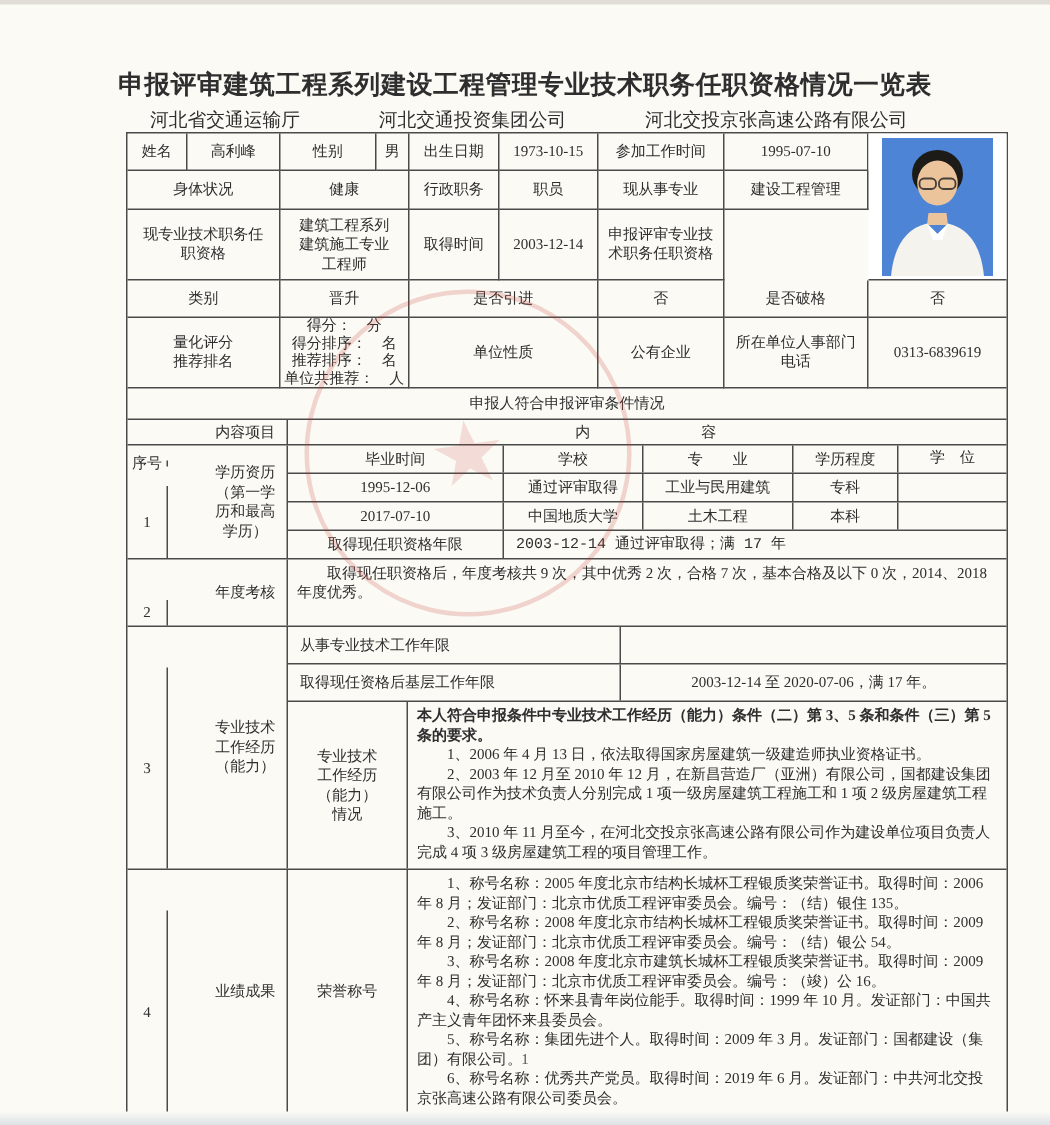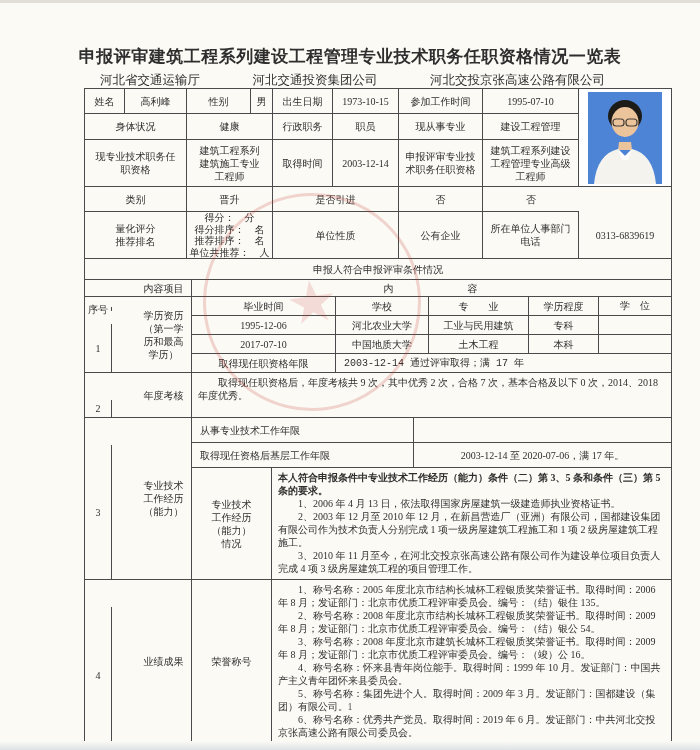--- a/index.html
+++ b/index.html
@@ -117,28 +117,26 @@
         <span>现专业技术职务任职资格</span>
       </div>
     <div class="cell narrow62" style="grid-column:3/5;">
         <span>建筑工程系列建筑施工专业工程师</span>
       </div>
     <div class="cell narrow44">
         <span>取得时间</span>
       </div>
     <div class="cell">2003-12-14</div>
     <div class="cell">申报评审专业技术职务任职资格</div>
-    <div class="cell narrow84">
-        <span>建筑工程系列建设工程管理专业高级工程师</span>
-      </div>
 
     <div class="cell" style="grid-column:1/3;">类别</div>
     <div class="cell" style="grid-column:3/5;">晋升</div>
     <div class="cell" style="grid-column:5/7;">是否引进</div>
     <div class="cell">否</div>
+    <div class="cell">是否破格</div>
     <div class="cell br0">否</div>
 
     <div class="cell narrow44" style="grid-column:1/3;">
         <span>量化评分推荐排名</span>
       </div>
     <div class="cell scorebox" style="grid-column:3/5;">
       <div>得分：　分</div>
       <div>得分排序：　名</div>
       <div>推荐排序：　名</div>
       <div>单位共推荐：　人</div>
@@ -169,21 +167,21 @@
     <div class="edu">
       <div class="edu-row">
         <div class="scell e1">毕业时间</div>
         <div class="scell e2">学校</div>
         <div class="scell e3">专　　业</div>
         <div class="scell e4">学历程度</div>
         <div class="scell e5 end">学　位</div>
       </div>
       <div class="edu-row">
         <div class="scell e1">1995-12-06</div>
-        <div class="scell e2">河北农业大学</div>
+        <div class="scell e2">通过评审取得</div>
         <div class="scell e3">工业与民用建筑</div>
         <div class="scell e4">专科</div>
         <div class="scell e5 end"></div>
       </div>
       <div class="edu-row">
         <div class="scell e1">2017-07-10</div>
         <div class="scell e2">中国地质大学</div>
         <div class="scell e3">土木工程</div>
         <div class="scell e4">本科</div>
         <div class="scell e5 end"></div>

